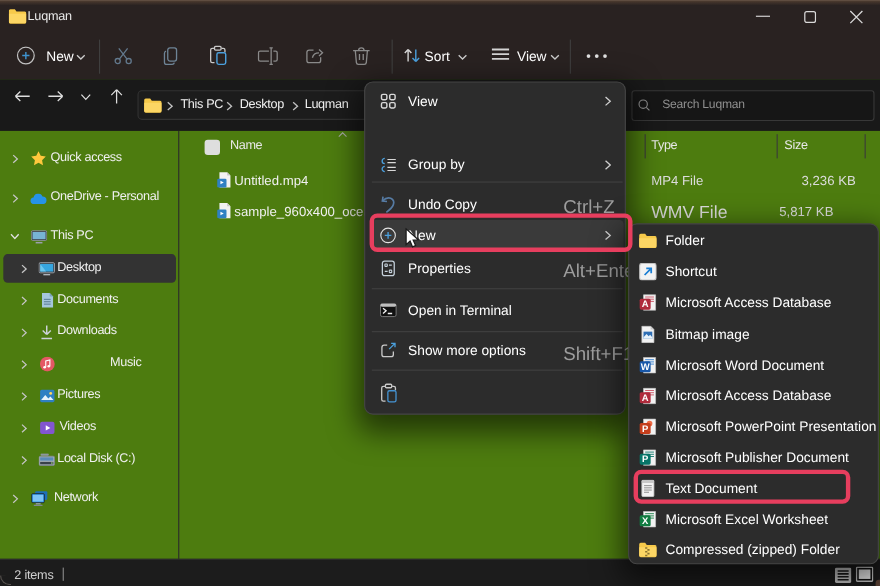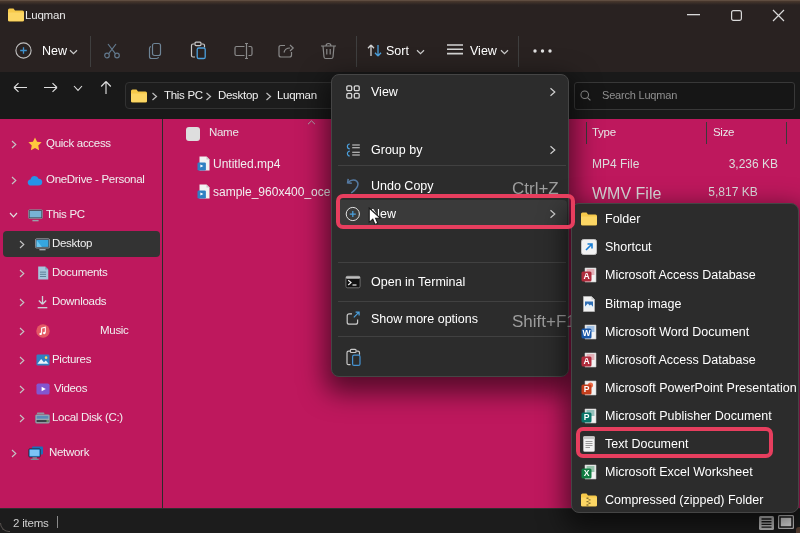--- a/index.html
+++ b/index.html
@@ -1,19 +1,19 @@
 <!DOCTYPE html>
 <html><head>
 <meta charset="utf-8">
 <style>
 * { margin:0; padding:0; box-sizing:border-box; }
 html,body { width:800px; height:533px; overflow:hidden; background:#191919;
   font-family:"Liberation Sans", sans-serif; }
 .abs { position:absolute; }
-#win { position:relative; width:800px; height:533px; background:#be185d; }
+#win { position:relative; width:800px; height:533px; background:#4d7c0f; }
 #topbar { position:absolute; left:0; top:0; width:800px; height:72px; background:#292221; border-top:1px solid #5f4d40; }
 #titlebar { position:absolute; left:0; top:0; width:800px; height:30px; }
 .ttxt { position:absolute; left:25px; top:8.5px; font-size:11.5px; letter-spacing:-0.2px; color:#e8e8e8; }
 #addrrow { position:absolute; left:0; top:72px; width:800px; height:47px; background:#191919; }
 #sidebar { position:absolute; left:0; top:119px; width:163px; height:389px; border-right:1px solid #2b2b2b; }
 .srow { position:absolute; left:0; height:26px; width:163px; color:#f0f0f0; font-size:11.5px; letter-spacing:-0.3px; }
 .slabel { position:absolute; top:6px; white-space:nowrap; }
 #statusbar { }
 #ctxmenu { position:absolute; left:331px; top:74px; width:238px; height:303px; background:#2c2c2c; border:1px solid #454545; border-radius:8px; box-shadow:0 10px 26px 6px rgba(0,0,0,0.55); }
 .mi { position:absolute; left:5px; width:230px; height:28px; }
@@ -404,20 +404,31 @@
   <div class="mi" style="top:125px;">
     <svg class="micon" viewBox="0 0 16 16">
           <circle cx="7.8" cy="8" r="6.6" fill="none" stroke="#e2e2e2" stroke-width="1.0"></circle>
           <path d="M7.8 5 v6 M4.8 8 h6" stroke="#4ba0dd" stroke-width="1.25"></path>
         </svg>
     <div class="mtext">New</div>
         <svg class="mchev" viewBox="0 0 7 10">
           <path d="M1.5 1.2 L5.8 5 L1.5 8.8" stroke="#cfcfcf" stroke-width="1.2" fill="none"></path>
         </svg>
   </div>
+  <div class="mi" style="top:155px;">
+    <svg class="micon" viewBox="0 0 16 16">
+          <rect x="2.6" y="1.4" width="10.8" height="13.2" rx="2" fill="none" stroke="#c6d2dc" stroke-width="1.15"></rect>
+          <rect x="4.9" y="4" width="2.2" height="2.2" rx="0.6" fill="none" stroke="#c6d2dc" stroke-width="1"></rect>
+          <path d="M8.6 5.1 h2.6" stroke="#c6d2dc" stroke-width="1.1"></path>
+          <rect x="8.9" y="9.6" width="2.2" height="2.2" rx="0.6" fill="none" stroke="#c6d2dc" stroke-width="1"></rect>
+          <path d="M4.8 10.7 h2.6" stroke="#c6d2dc" stroke-width="1.1"></path>
+        </svg>
+    <div class="mtext">Properties</div>
+        <div class="mshort">Alt+Enter</div>
+  </div>
   <div class="msep" style="top:187px;"></div>
   <div class="mi" style="top:193px;">
     <svg class="micon" viewBox="0 0 16 16">
           <rect x="0.9" y="2.2" width="14.2" height="11.6" rx="1.6" fill="#111111" stroke="#777777" stroke-width="0.9"></rect>
           <rect x="0.9" y="2.2" width="14.2" height="2.6" rx="1.3" fill="#bfbfbf"></rect>
           <path d="M3.2 6.2 L6 8.6 L3.2 11" fill="none" stroke="#f0f0f0" stroke-width="1.2"></path>
           <path d="M7.5 11 h4" stroke="#f0f0f0" stroke-width="1.2"></path>
         </svg>
     <div class="mtext">Open in Terminal</div>
   </div>

